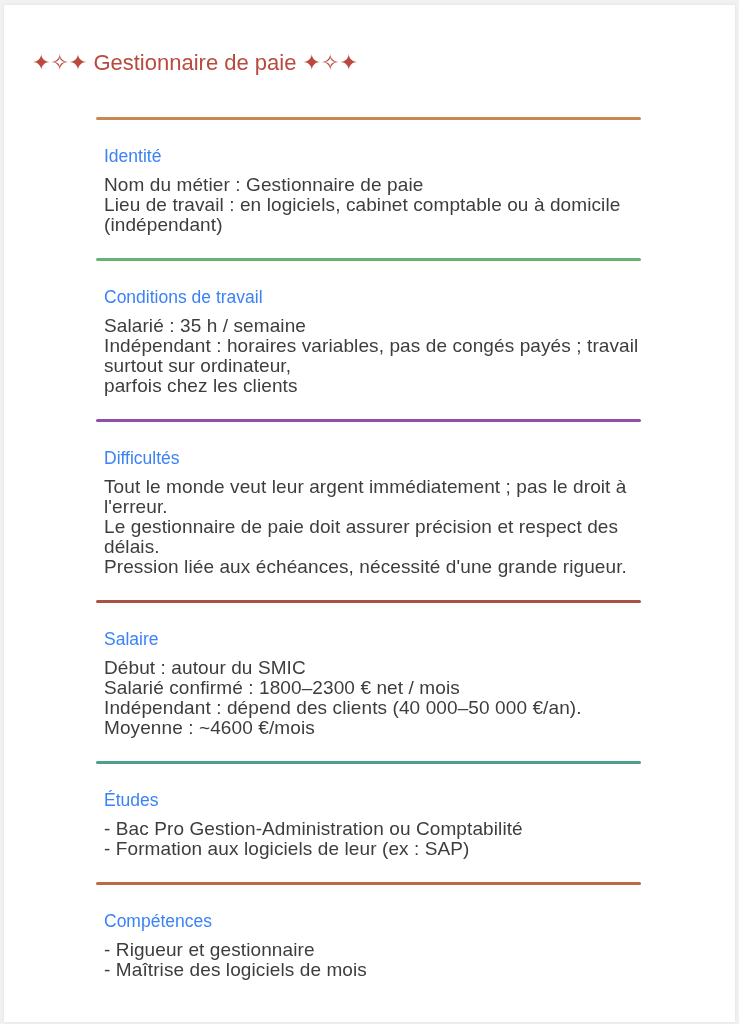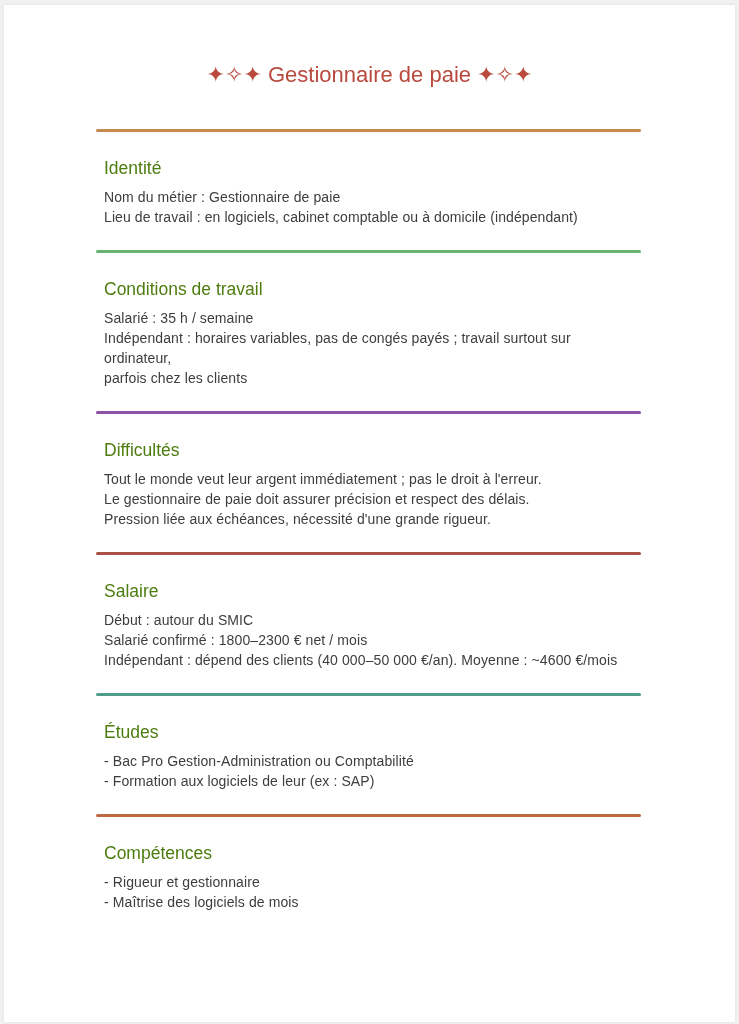--- a/index.html
+++ b/index.html
@@ -19,52 +19,52 @@
   .page {
     position: absolute;
     top: 5px;
     left: 4px;
     right: 4px;
     bottom: 2px;
     background: #ffffff;
     box-shadow: 0 0 3px rgba(0,0,0,0.08);
   }
   .doc-title {
-    margin: 56px 0 0 0;
-    text-align: center;
+    margin: 44px 0 0 0;
     font-size: 22px;
     line-height: 27px;
     font-weight: 400;
     color: #b84a3e;
+    padding-left: 28px;
   }
   .content {
     margin: 0 94px 0 92px; 
   }
   .rule {
     height: 3px;
     border: none;
     border-radius: 2px;
     margin: 23px 0 0 0;
     background: #c68a50;
   }
   .rule.title-rule {
     margin-top: 41px;
   }
   .section-heading {
     margin: 25px 0 0 8px;
     font-size: 17.5px;
     line-height: 22px;
     font-weight: 400;
-    color: #4d7c0f;
+    color: #3b82f6;
   }
   .section-body {
     margin: 8px 0 0 8px;
   }
   .body-line {
-    font-size: 14px;
+    font-size: 19px;
     line-height: 20px;
     color: #3d3d3d;
     letter-spacing: 0.1px;
   }
 </style>
 </head>
 <body>
 
 <div class="viewport">
   <div class="page">

